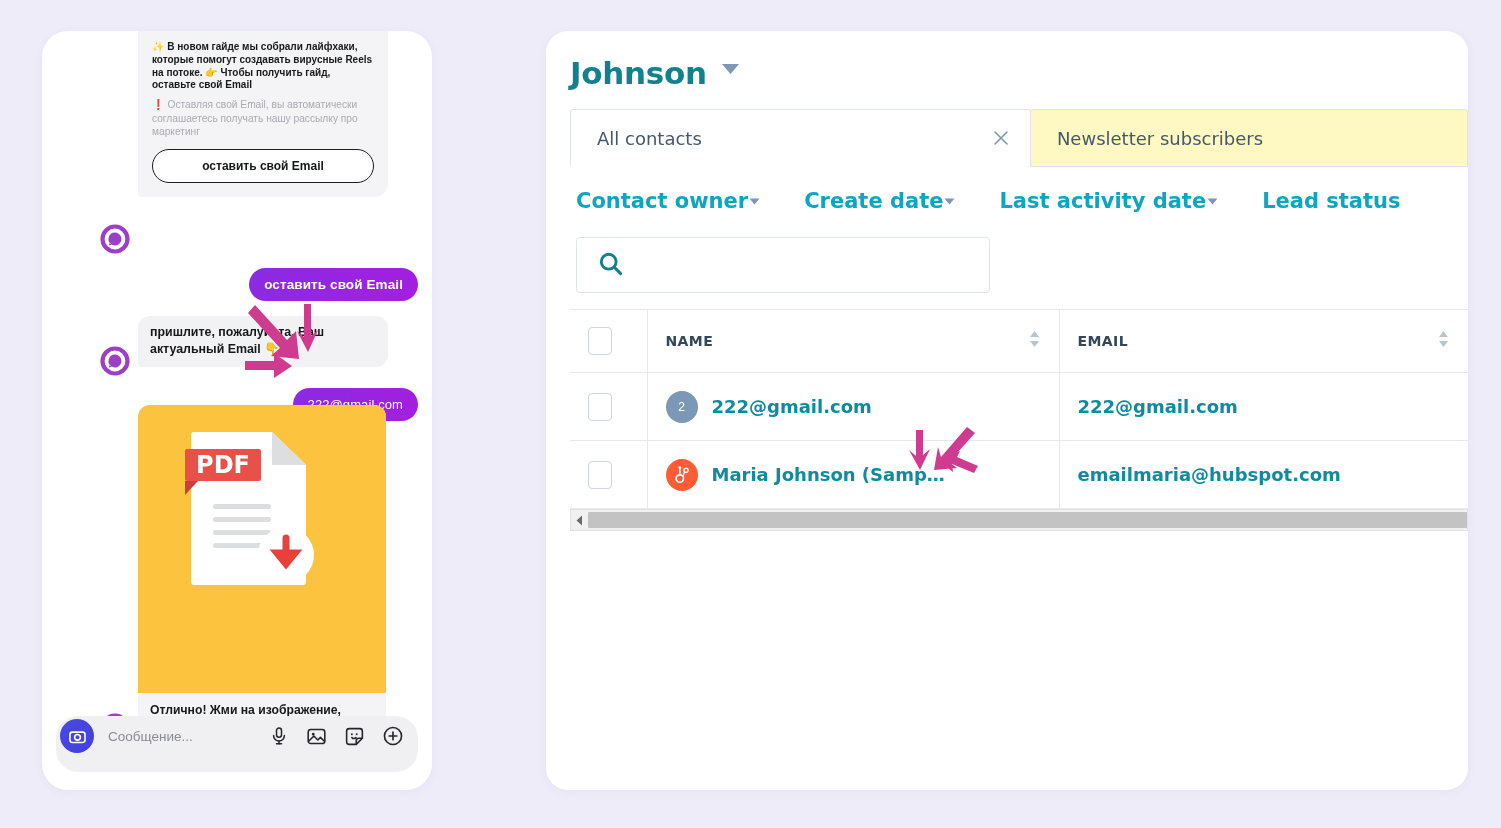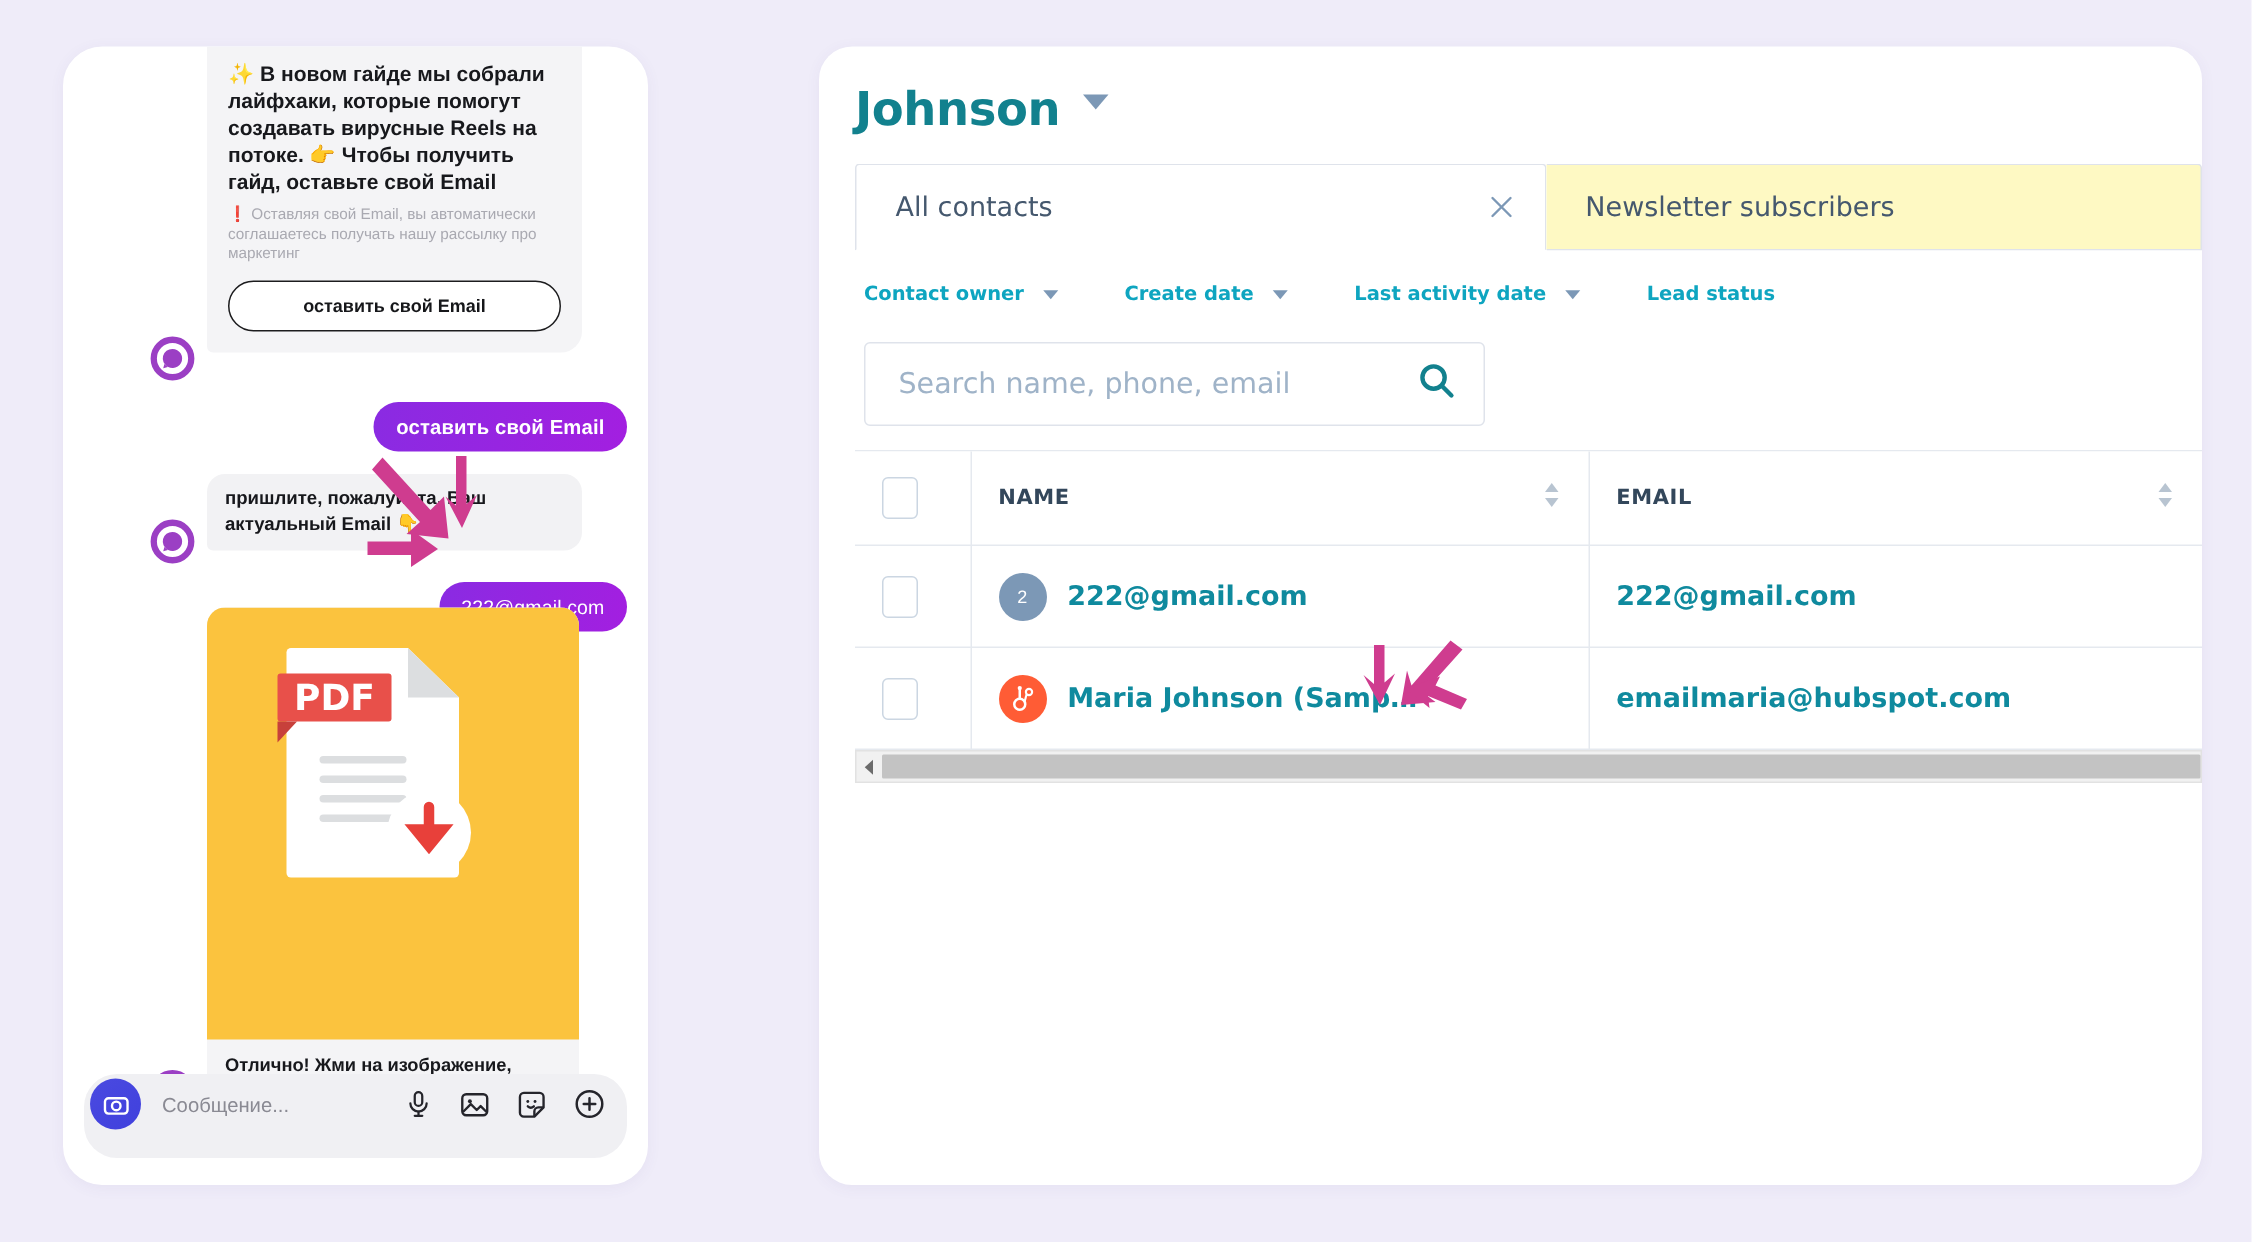--- a/index.html
+++ b/index.html
@@ -38,21 +38,21 @@
     margin-right:14px;
   }
 
   
   .promo{
     position:absolute;left:96px;top:0;width:250px;
     background:#f4f4f6;border-radius:0 0 14px 4px;
     padding:10px 14px 14px 14px;box-sizing:border-box;
   }
   .promo .p-title{
-    font-size:14px;font-weight:700;color:#17181c;line-height:1.28;
+    font-size:10px;font-weight:700;color:#17181c;line-height:1.28;
     margin:0 0 6px 0;
   }
   .promo .p-note{
     font-size:10.2px;color:#a9a9b1;line-height:1.32;margin:0 0 10px 0;
   }
   .promo .p-note .bang{color:#e03a32;font-weight:700;}
   .promo .p-btn{
     display:block;width:100%;box-sizing:border-box;
     background:#fff;border:1.6px solid #1c1c1e;border-radius:22px;
     padding:9px 6px;font-size:12px;font-weight:700;color:#16171a;
@@ -126,22 +126,22 @@
   .tab.inactive{
     background:#fef9c3;border:1px solid #dfe3eb;border-left:none;
     border-radius:0 3px 0 0;width:440px;padding:4px 26px;text-align:center;
   }
   .tab-x{cursor:pointer;display:flex;}
 
   .filters{
     display:flex;gap:44px;margin:22px 0 0 30px;align-items:center;
   }
   .filter{
-    font-size:13px;font-weight:700;color:#0ea5c0;white-space:nowrap;
-    display:flex;align-items:center;gap:12px;cursor:pointer;
+    font-size:21px;font-weight:700;color:#0ea5c0;white-space:nowrap;
+    display:flex;align-items:center;gap:1px;cursor:pointer;
     font-family:"DejaVu Sans", sans-serif;
   }
 
   .searchwrap{margin:24px 0 0 30px;}
   .searchbox{
     width:414px;height:56px;box-sizing:border-box;
     border:1px solid #dfe3eb;border-radius:4px;background:#fff;
     display:flex;align-items:center;padding:0 18px 0 20px;
   }
   .searchbox input{
@@ -363,21 +363,20 @@
           <path d="M0.5 0.5 H10.5 L5.5 6.5 Z" fill="#7c98b6"></path>
         </svg>
     </div>
     <div class="filter">
       <span>Lead status</span>
     </div>
   </div>
 
   <div class="searchwrap">
     <div class="searchbox">
-      <input type="text" placeholder="Search name, phone, email" style="">
       <span>
         <svg width="27" height="27" viewBox="0 0 24 24" fill="none" stroke="#12818e" stroke-width="2.6" stroke-linecap="round">
           <circle cx="10.4" cy="10.4" r="6.6"></circle>
             <path d="M15.4 15.4 L21 21"></path>
         </svg>
       </span>
     </div>
   </div>
 
   <div class="tablewrap">

